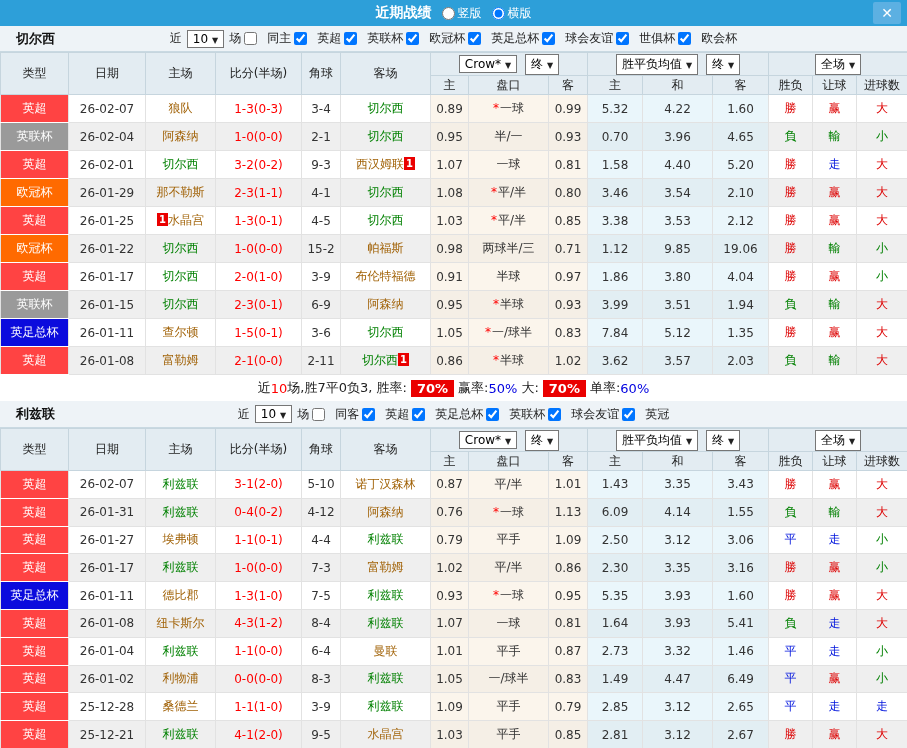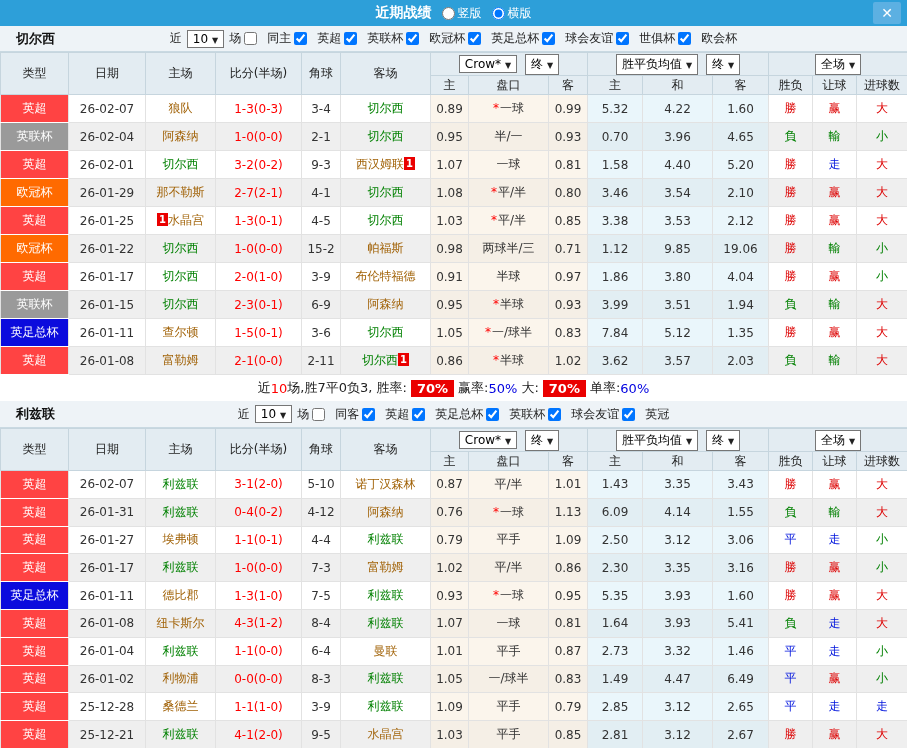--- a/index.html
+++ b/index.html
@@ -209,21 +209,21 @@
     <td class="tint2">4.40</td>
     <td class="tint2">5.20</td>
     <td class="cr">勝</td>
     <td class="cb">走</td>
     <td class="cr">大</td>
   </tr>
         <tr>
     <td class="type" style="background: rgb(255, 106, 0);">欧冠杯</td>
     <td class="date">26-01-29</td>
     <td><span class="tname">那不勒斯</span></td>
-    <td class="score">2-7(2-1)</td>
+    <td class="score">2-3(1-1)</td>
     <td>4-1</td>
     <td><span class="tname green">切尔西</span></td>
     <td class="tint1">1.08</td>
     <td class="tint1"><span class="star">*</span>平/半</td>
     <td class="tint1">0.80</td>
     <td class="tint2">3.46</td>
     <td class="tint2">3.54</td>
     <td class="tint2">2.10</td>
     <td class="cr">勝</td>
     <td class="cr">赢</td>

